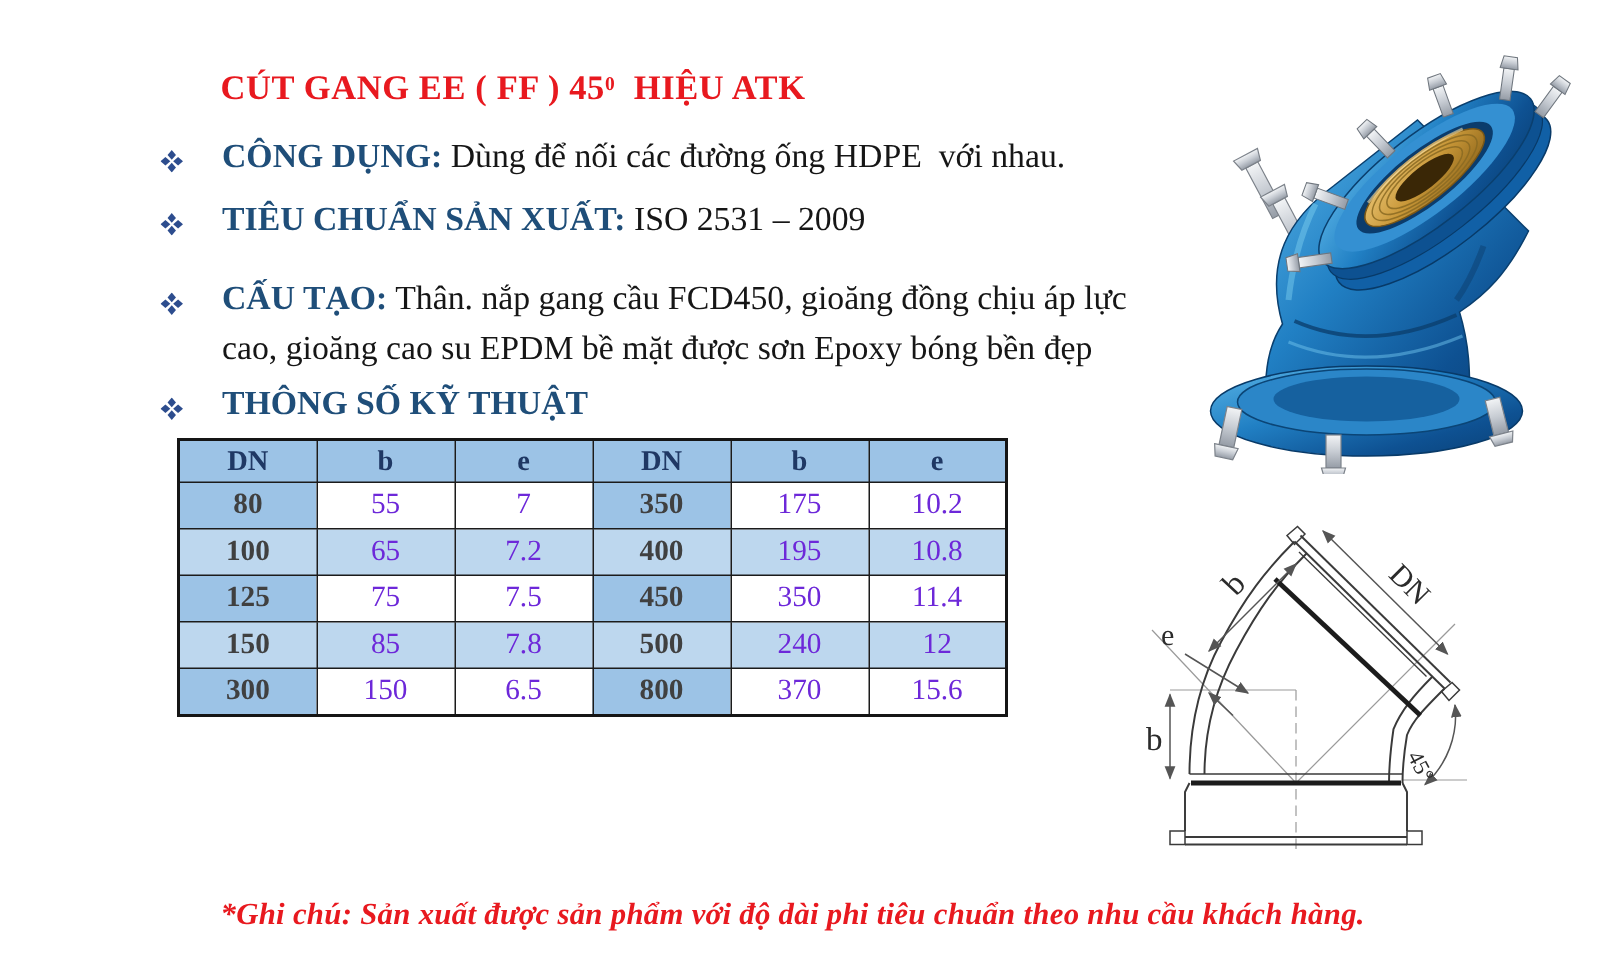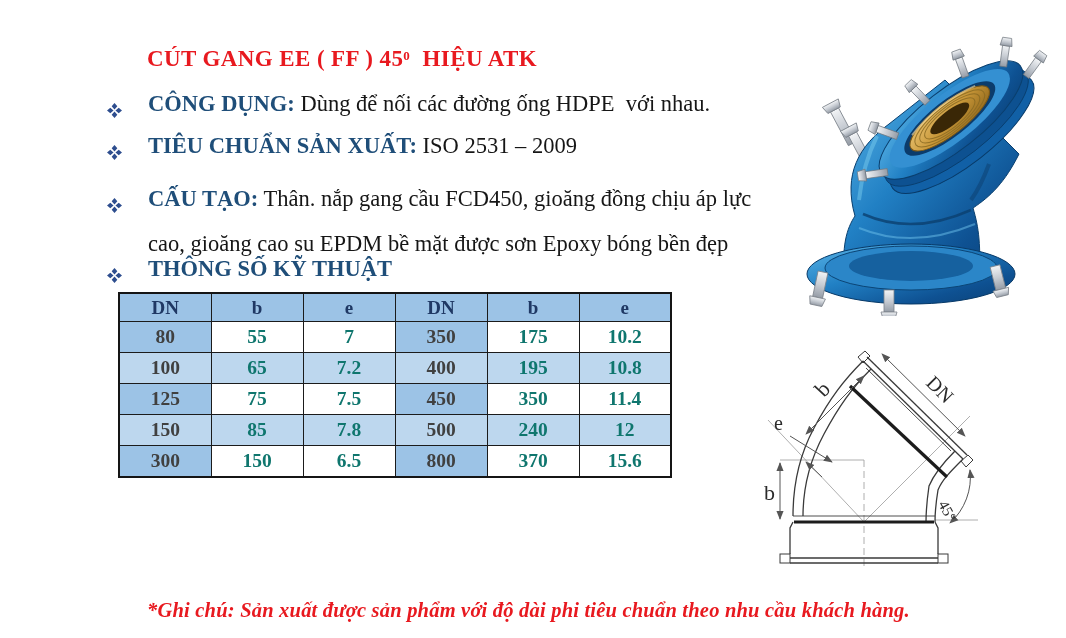--- a/index.html
+++ b/index.html
@@ -8,37 +8,37 @@
     font-family:"Liberation Serif","DejaVu Serif",serif;color:#161616;
   }
   .abs{position:absolute;}
   
   .doc-title{
     left:147px;top:46px;font-size:23px;font-weight:bold;color:#e8191f;
     letter-spacing:.4px;white-space:pre;text-align:center;
   }
   .doc-title sup{font-size:13px;vertical-align:6px;}
   
-  .bullet-row{position:absolute;left:107px;display:flex;align-items:flex-end;white-space:pre;}
+  .bullet-row{position:absolute;left:107px;display:flex;align-items:center;white-space:pre;}
   .bullet-row .dmd{width:15px;height:15px;margin-top:6px;flex:0 0 15px;}
   .bullet-row .btxt{margin-left:26px;font-size:22.5px;line-height:28px;}
   .b-label{color:#1f4e79;font-weight:bold;}
   .b-cont{position:absolute;left:148px;font-size:22.5px;line-height:28px;white-space:pre;}
   
   .spec-table{
     position:absolute;left:118px;top:292px;width:554px;
     border-collapse:collapse;table-layout:fixed;text-align:center;
     border:2px solid #151515;
   }
   .spec-table th{
     background:#9cc3e6;color:#1f3864;font-weight:bold;font-size:19px;
     height:25px;border:1px solid #1b1b1b;
   }
   .spec-table td{
-    font-size:19.5px;height:28px;border:1px solid #1b1b1b;background:#ffffff;color:#0f766e;font-weight:bold;
+    font-size:19.5px;height:28px;border:1px solid #1b1b1b;background:#ffffff;color:#6d28d9;
   }
   .spec-table tr.alt td{background:#bdd7ee;}
   .spec-table td.dn{background:#9cc3e6;font-weight:bold;color:#404040;}
   
   .footnote{
     left:147px;top:599px;font-size:20.5px;font-weight:bold;font-style:italic;
     color:#e8191f;letter-spacing:.2px;white-space:pre;
   }
   
   .photo-box{left:793px;top:24px;width:273px;height:292px;}
@@ -72,21 +72,21 @@
 
 <div class="bullet-row" style="top:185px;">
   <svg class="dmd" viewBox="0 0 16 16">
     <polygon points="8,0 11,3.5 8,7 5,3.5" fill="#2d4d8e"></polygon>
     <polygon points="8,9 11,12.5 8,16 5,12.5" fill="#2d4d8e"></polygon>
     <polygon points="0,8 3.5,5 7,8 3.5,11" fill="#2d4d8e"></polygon>
     <polygon points="9,8 12.5,5 16,8 12.5,11" fill="#2d4d8e"></polygon>
   </svg>
   <div class="btxt"><span class="b-label">CẤU TẠO:</span><span> Thân. nắp gang cầu FCD450, gioăng đồng chịu áp lực</span></div>
 </div>
-<div class="b-cont" style="top:230px;">cao, gioăng cao su EPDM bề mặt được sơn Epoxy bóng bền đẹp</div>
+<div class="b-cont" style="top:218px;">cao, gioăng cao su EPDM bề mặt được sơn Epoxy bóng bền đẹp</div>
 
 <div class="bullet-row" style="top:255px;">
   <svg class="dmd" viewBox="0 0 16 16">
     <polygon points="8,0 11,3.5 8,7 5,3.5" fill="#2d4d8e"></polygon>
     <polygon points="8,9 11,12.5 8,16 5,12.5" fill="#2d4d8e"></polygon>
     <polygon points="0,8 3.5,5 7,8 3.5,11" fill="#2d4d8e"></polygon>
     <polygon points="9,8 12.5,5 16,8 12.5,11" fill="#2d4d8e"></polygon>
   </svg>
   <div class="btxt"><span class="b-label">THÔNG SỐ KỸ THUẬT</span></div>
 </div>

